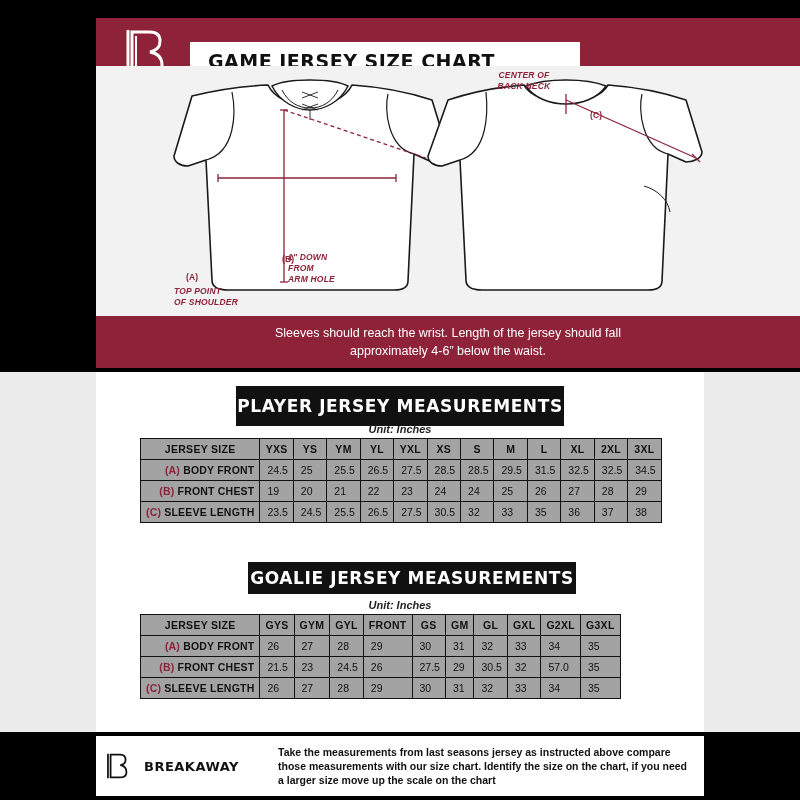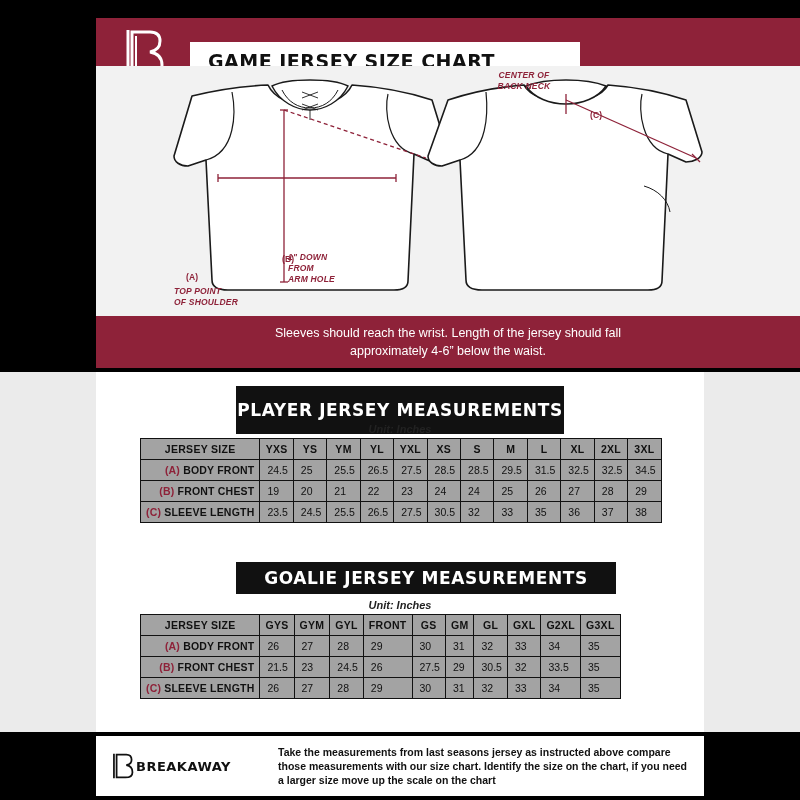--- a/index.html
+++ b/index.html
@@ -152,22 +152,22 @@
     background: #000;
   }
   .footer-white {
     position: absolute; left: 96px; top: 736px;
     width: 608px; height: 60px;
     background: #fff;
     display: flex;
   }
   .footer-brand {
     width: 178px;
-    display: flex; align-items: center; gap: 0;
-    padding-left: 10px;
+    display: flex; align-items: center; gap: 14px;
+    padding-left: 4px;
     text-align: right;
   }
   .footer-brand-text {
     font-family: "DejaVu Sans", sans-serif;
     font-weight: bold;
     font-size: 13px;
     letter-spacing: .5px;
     color: #111;
   }
   .footer-text {
@@ -304,21 +304,21 @@
   <div class="note-left-black"></div>
   <div class="note-bar">
     <div>Sleeves should reach the wrist. Length of the jersey should fall</div>
     <div>approximately 4-6” below the waist.</div>
   </div>
 
   <div class="body-white"></div>
   <div class="grey-left"></div>
   <div class="grey-right"></div>
 
-  <div class="section-title" style="left:236px; top:386px; width:328px; height:48px;">PLAYER JERSEY MEASUREMENTS</div>
+  <div class="section-title" style="left:236px; top:386px; width:328px; height:40px;">PLAYER JERSEY MEASUREMENTS</div>
   <div class="unit-label" style="left:0; top:423px;">Unit: Inches</div>
 
   <table class="meas" id="player-table" style="left:140px; top:438px;">
     <thead>
       <tr>
         <th class="sizehdr">JERSEY SIZE</th>
       <th class="sizehdr">YXS</th>
           <th class="sizehdr">YS</th>
           <th class="sizehdr">YM</th>
           <th class="sizehdr">YL</th>
@@ -374,21 +374,21 @@
           <td class="val">32</td>
           <td class="val">33</td>
           <td class="val">35</td>
           <td class="val">36</td>
           <td class="val">37</td>
           <td class="val">38</td>
         </tr>
       </tbody>
   </table>
 
-  <div class="section-title" style="left:236px; top:562px; width:380px; height:32px;">GOALIE JERSEY MEASUREMENTS</div>
+  <div class="section-title" style="left:248px; top:562px; width:328px; height:32px;">GOALIE JERSEY MEASUREMENTS</div>
   <div class="unit-label" style="left:0; top:599px;">Unit: Inches</div>
 
   <table class="meas" id="goalie-table" style="left:140px; top:614px;">
     <thead>
       <tr>
         <th class="sizehdr">JERSEY SIZE</th>
       <th class="sizehdr">GYS</th>
           <th class="sizehdr">GYM</th>
           <th class="sizehdr">GYL</th>
           <th class="sizehdr">FRONT</th>
@@ -417,21 +417,21 @@
         <tr>
           <td class="rowhead"><span class="tagA">(B) </span>FRONT CHEST</td>
           <td class="val">21.5</td>
           <td class="val">23</td>
           <td class="val">24.5</td>
           <td class="val">26</td>
           <td class="val">27.5</td>
           <td class="val">29</td>
           <td class="val">30.5</td>
           <td class="val">32</td>
-          <td class="val">33.5</td>
+          <td class="val">57.0</td>
           <td class="val">35</td>
         </tr>
         <tr>
           <td class="rowhead"><span class="tagA">(C) </span>SLEEVE LENGTH</td>
           <td class="val">26</td>
           <td class="val">27</td>
           <td class="val">28</td>
           <td class="val">29</td>
           <td class="val">30</td>
           <td class="val">31</td>

